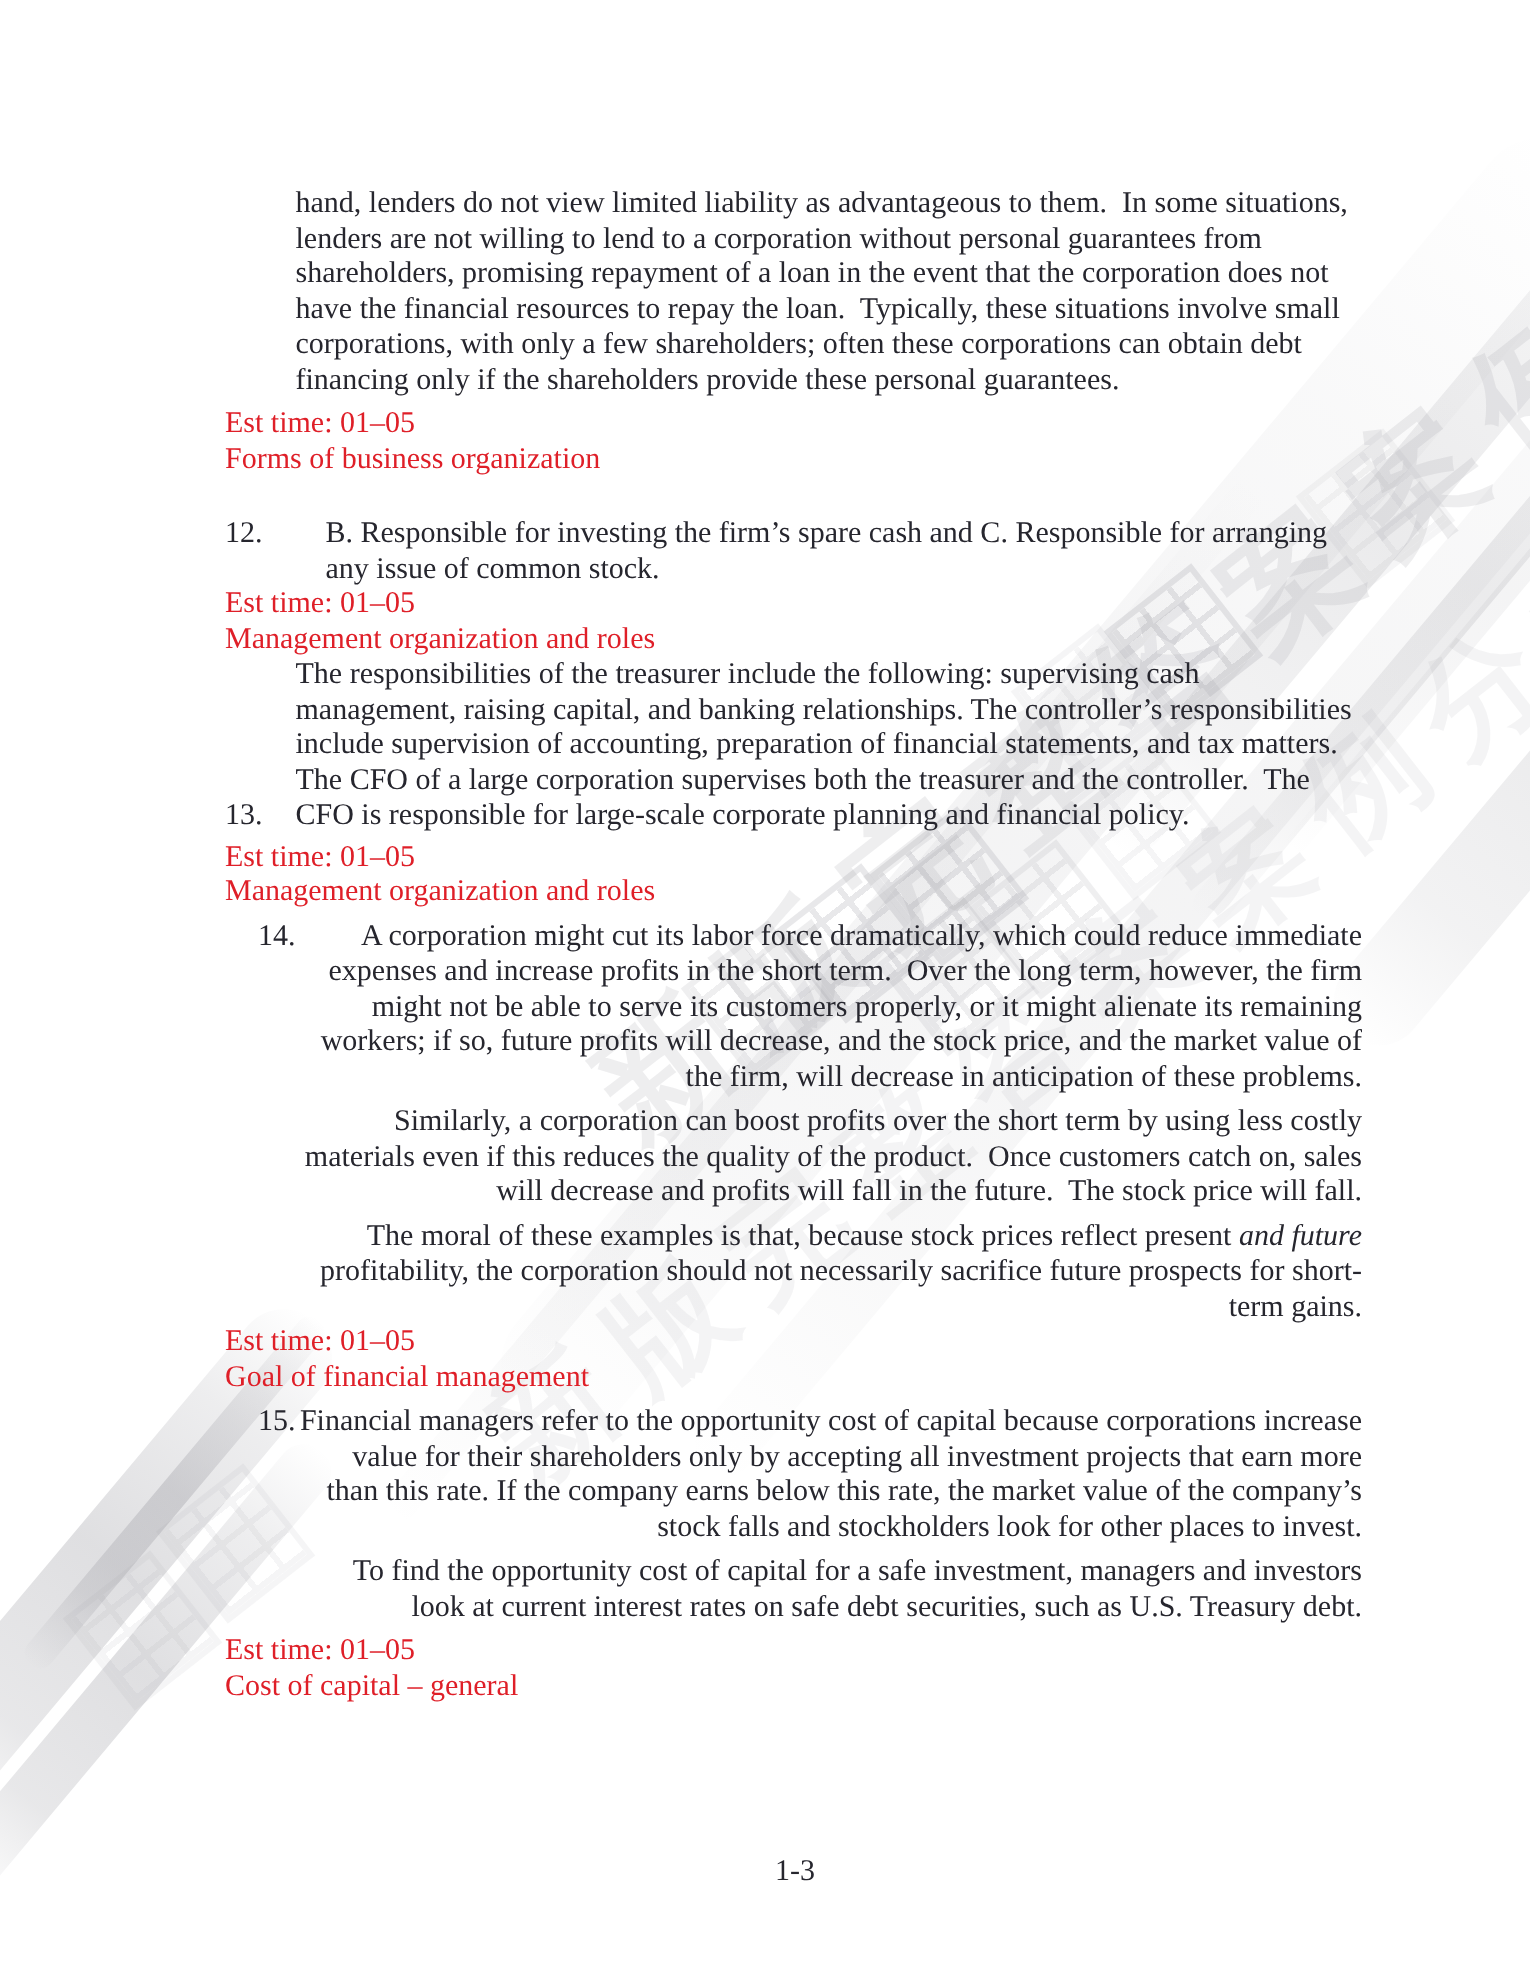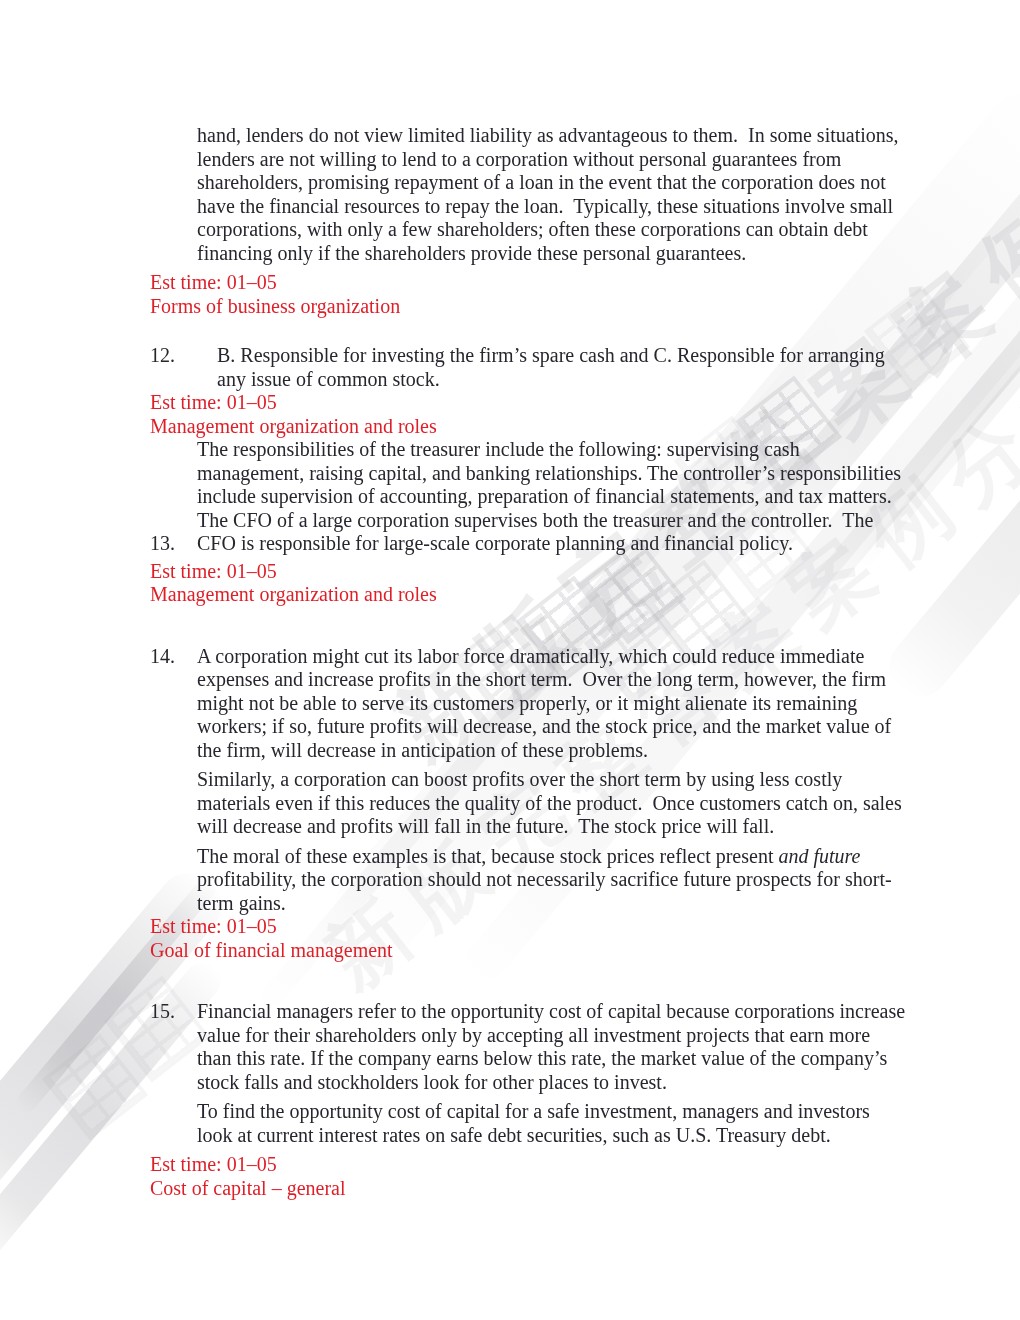--- a/index.html
+++ b/index.html
@@ -80,21 +80,21 @@
   .item .num{width:47px;flex:0 0 47px;}
   .item .body{flex:1;min-width:0;}
   .item .body p{white-space:pre-wrap;}
   .item .body p + p{margin-top:6px;}
   .meta{color:var(--meta-red);}
   .it{font-style:italic;}
   .mt0{margin-top:0;}
   .mt4{margin-top:4px;}
   .mt6{margin-top:6px;}
   .mt20{align-items:flex-end;}
-  .mt22{margin-top:38px;}
+  .mt22{margin-top:6px;text-align:right;}
   .mt26{margin-top:26px;gap:20px;}
   .footer{
     position:absolute;
     left:150px;top:1236px;
     width:760px;
     text-align:center;
     z-index:1;
   }
 </style>
 </head>
@@ -181,14 +181,17 @@
         <p>To find the opportunity cost of capital for a safe investment, managers and investors look at current interest rates on safe debt securities, such as U.S. Treasury debt.</p>
       </div>
     </div>
     <div class="meta mt6">
       <div>Est time: 01–05</div>
       <div>Cost of capital – general</div>
     </div>
 
   </div>
 
+  <div class="footer">
+    <span>1-3</span>
+  </div>
 
 </div>
 
 </body></html>

